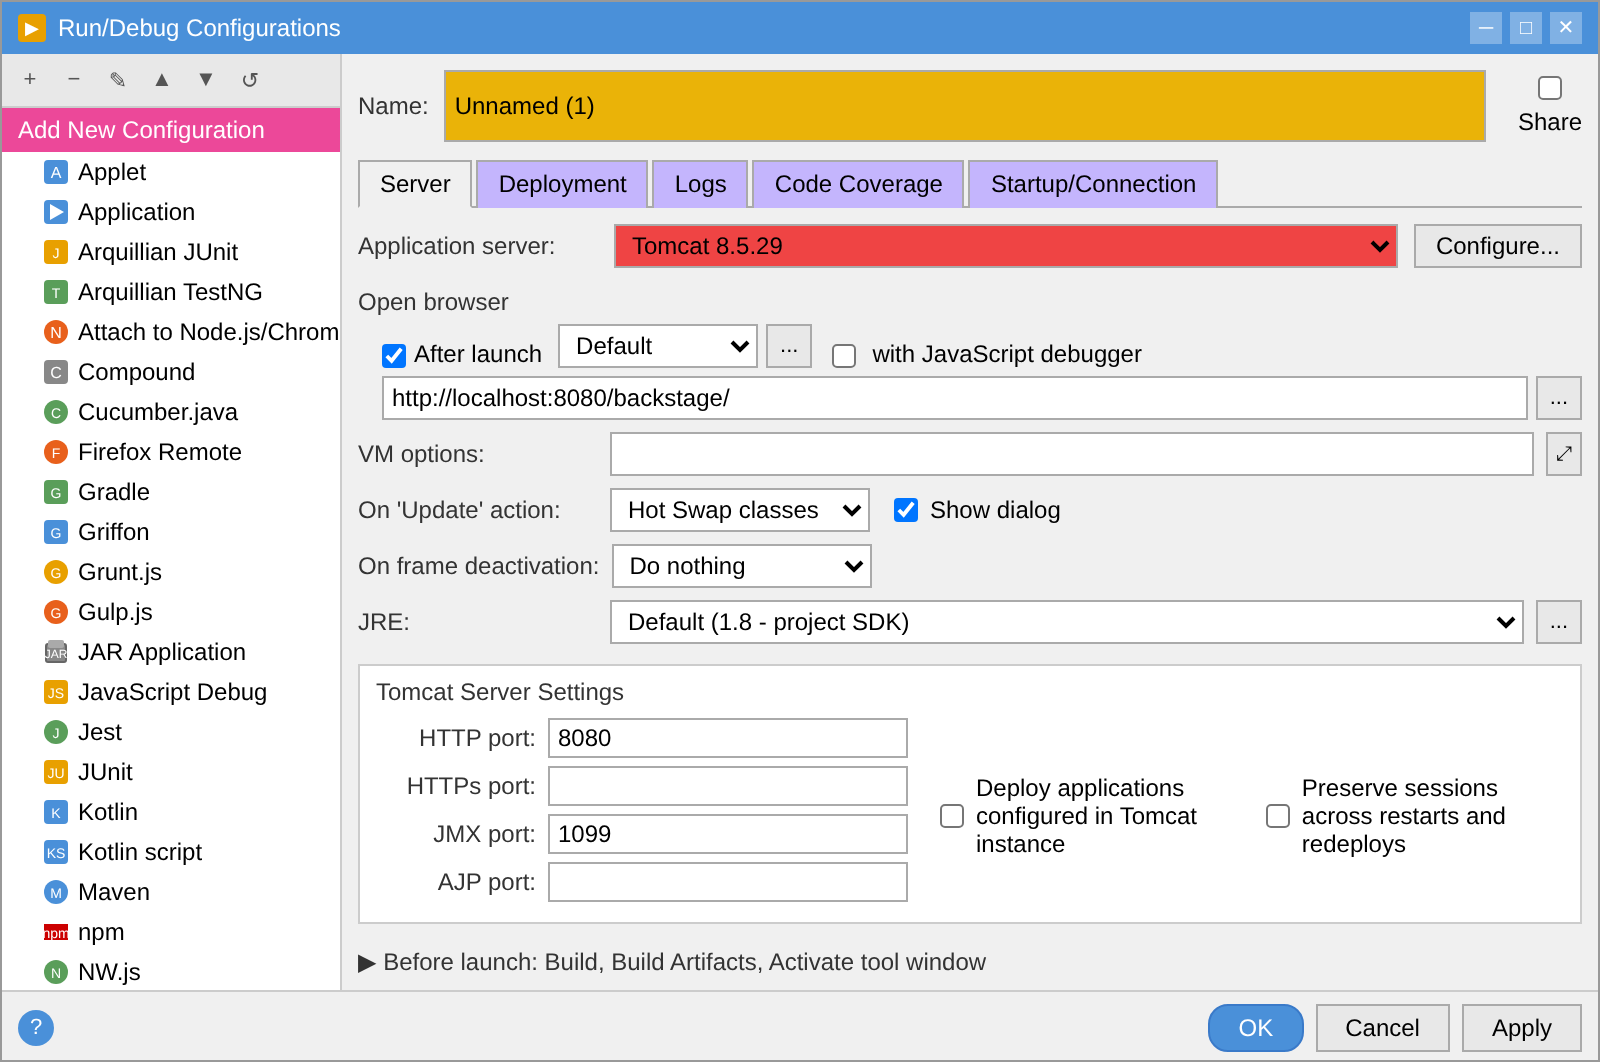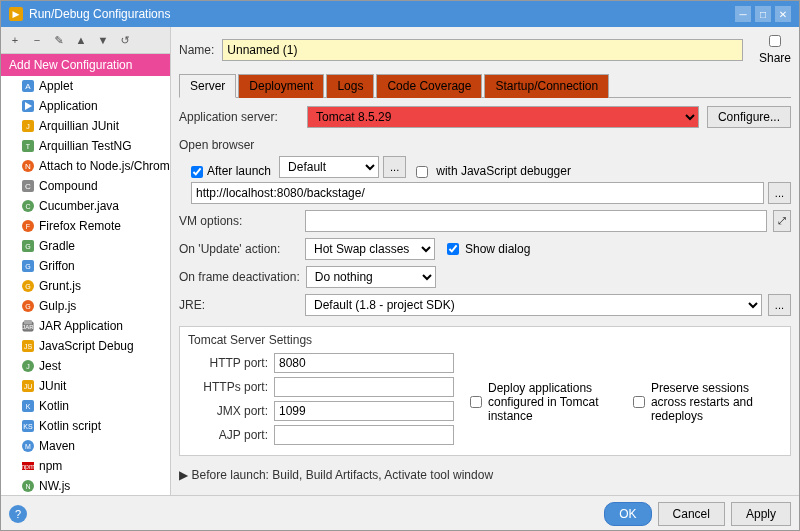--- a/index.html
+++ b/index.html
@@ -149,22 +149,22 @@
       font-size: 12px;
       color: #333;
       font-weight: 500;
     }
 
     .name-input {
       flex: 1;
       padding: 2px 4px;
       border: 1px solid #aaa;
       font-size: 12px;
-      height: 22px;
-      background: #fef9c3;
+      height: 36px;
+      background: #eab308;
     }
 
     .share-checkbox-row {
       display: flex;
       align-items: center;
       gap: 4px;
       margin-left: 8px;
       flex-direction: column;
     }
 
@@ -173,21 +173,21 @@
       border-bottom: 1px solid #aaa;
       margin-bottom: 8px;
     }
 
     .tab {
       padding: 4px 10px;
       cursor: pointer;
       font-size: 12px;
       border: 1px solid #aaa;
       border-bottom: none;
-      background: #c2410c;
+      background: #c4b5fd;
       margin-right: 2px;
       position: relative;
       top: 1px;
     }
 
     .tab.active {
       background: #f0f0f0;
       border-bottom: 1px solid #f0f0f0;
       font-weight: 500;
       color: #000;

